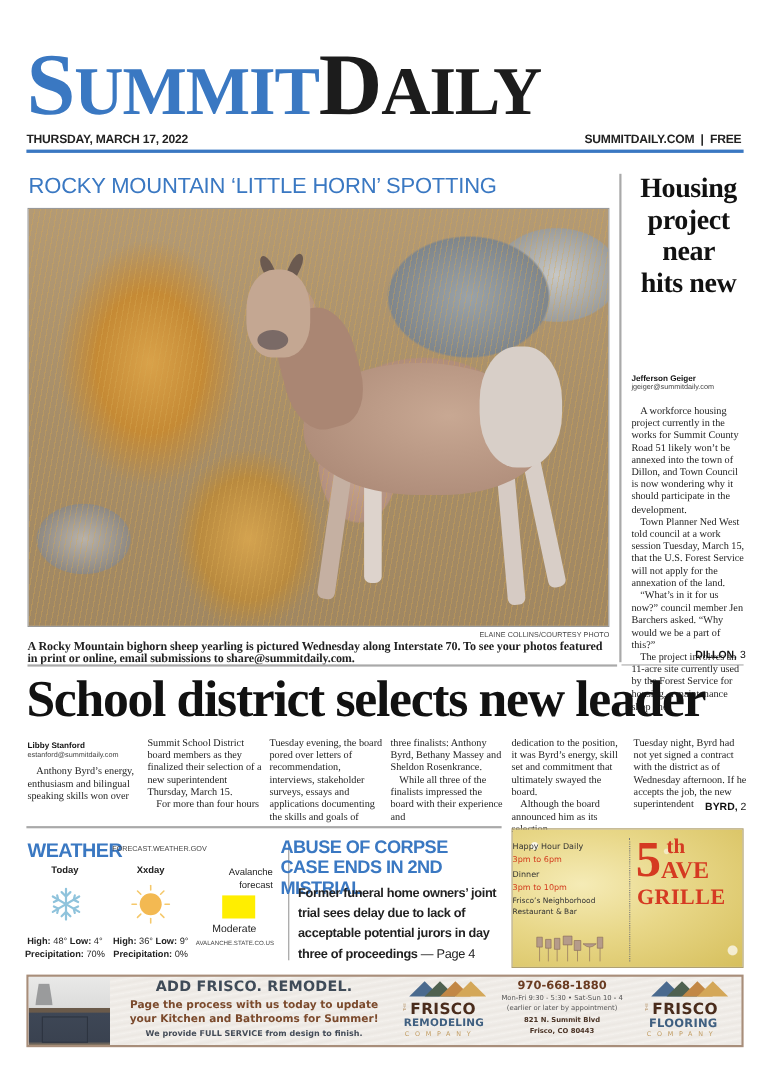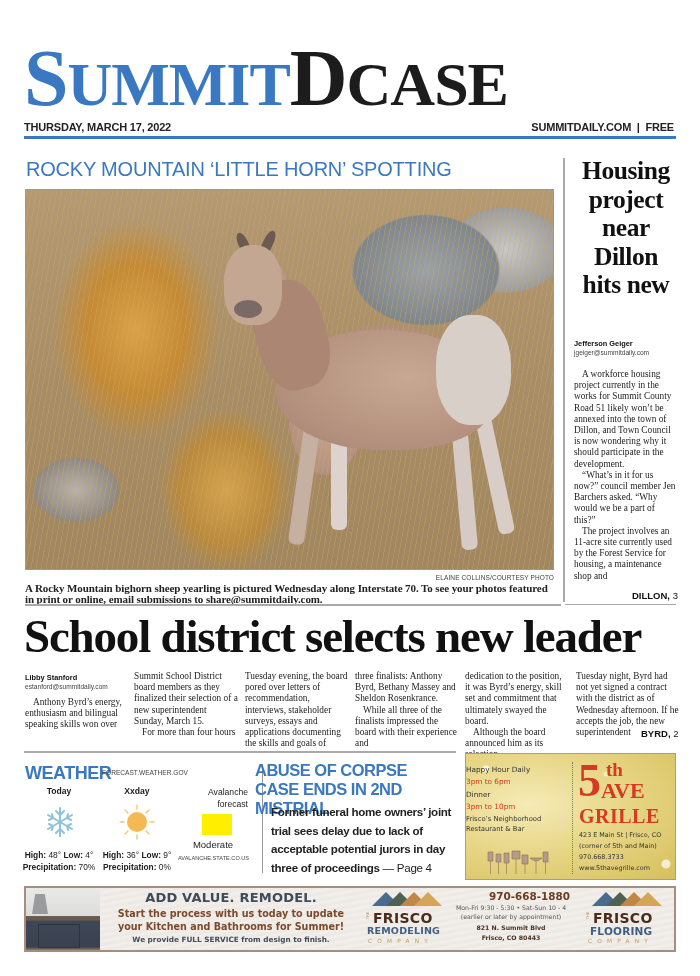--- a/index.html
+++ b/index.html
@@ -108,30 +108,30 @@
   .ad-frisco .h1 { position: absolute; left: 78px; top: 2px; width: 254px; text-align: center; font-family: "DejaVu Sans", sans-serif; font-weight: 700; font-size: 13px; color: #3f4b58; letter-spacing: 0.2px; }
   .ad-frisco .h2 { position: absolute; left: 78px; top: 19px; width: 254px; text-align: center; font-family: "DejaVu Sans", sans-serif; font-weight: 700; font-size: 9.6px; line-height: 13px; color: #7b4a2c; }
   .ad-frisco .h3 { position: absolute; left: 78px; top: 47px; width: 254px; text-align: center; font-family: "DejaVu Sans", sans-serif; font-weight: 700; font-size: 7.3px; color: #444c58; }
   .ad-frisco .logo-block { position: absolute; top: 4px; width: 82px; height: 58px; }
   .ad-frisco .mtn { position: absolute; top: 0; width: 0; height: 0; border-left: 14px solid transparent; border-right: 14px solid transparent; }
   .ad-frisco .fr-name { position: absolute; left: 7px; top: 18px; font-family: "DejaVu Sans", sans-serif; font-weight: 700; font-size: 14px; color: #4a2c1c; letter-spacing: 0.3px; }
   .ad-frisco .fr-sub { position: absolute; left: 1px; top: 33px; font-family: "DejaVu Sans", sans-serif; font-weight: 700; font-size: 9.5px; color: #3f5f80; letter-spacing: 0.2px; }
   .ad-frisco .fr-co { position: absolute; left: 2px; top: 46px; font-family: "DejaVu Sans", sans-serif; font-size: 5.8px; color: #c29d63; letter-spacing: 5.2px; }
   .ad-frisco .fr-the { position: absolute; left: 0px; top: 20px; font-family: "DejaVu Sans", sans-serif; font-size: 3.6px; color: #b08a5a; writing-mode: vertical-rl; transform: rotate(180deg); }
   .ad-frisco .contact { position: absolute; left: 426px; top: 2px; width: 118px; text-align: center; font-family: "DejaVu Sans", sans-serif; color: #4a3325; }
-  .ad-frisco .contact .phone { font-weight: 700; font-size: 10.4px; line-height: 13px; color: #6a3c22; text-align: right; }
+  .ad-frisco .contact .phone { font-weight: 700; font-size: 10.4px; line-height: 13px; color: #6a3c22; }
   .ad-frisco .contact .hrs { font-size: 6.2px; line-height: 9px; color: #555; }
   .ad-frisco .contact .adr { font-weight: 700; font-size: 6.2px; line-height: 9.5px; color: #4a3325; margin-top: 2px; }
 </style>
 </head>
 <body>
 
 <div class="masthead">
   <div class="logo">
-    <span class="blue"><span>S</span><span class="small">UMMIT</span></span><span class="black"><span>D</span><span class="small">CASE</span></span>
+    <span class="blue"><span>S</span><span class="small">UMMIT</span></span><span class="black"><span>D</span><span class="small">AILY</span></span>
   </div>
 </div>
 <div class="dateline">THURSDAY, MARCH 17, 2022</div>
 <div class="siteline" style="white-space:pre;">SUMMITDAILY.COM  |  FREE</div>
 <div class="blue-rule"></div>
 
 <div class="kicker">ROCKY MOUNTAIN ‘LITTLE HORN’ SPOTTING</div>
 <div class="photo" title="Bighorn sheep yearling standing among dry grass and rocks">
   <div class="grass"></div>
   <div class="leg l1"></div>
@@ -148,41 +148,41 @@
 </div>
 <div class="credit">ELAINE COLLINS/COURTESY PHOTO</div>
 <div class="caption">A Rocky Mountain bighorn sheep yearling is pictured Wednesday along Interstate 70. To see your photos featured in print or online, email submissions to share@summitdaily.com.</div>
 <div class="rule-gray" style="left:25px; top:604px; width:536px;"></div>
 
 <div class="vrule"></div>
 <div class="side-head">
   <div>Housing</div>
   <div>project</div>
   <div>near</div>
-  <div>Dillon</div>
   <div>hits new</div>
 </div>
 <div class="byline-name" style="left:574px; top:339px;">Jefferson Geiger</div>
 <div class="byline-email" style="left:574px; top:349px;">jgeiger@summitdaily.com</div>
 <div class="body-col" style="left:574px; top:369px; width:104px;">
   <p>A workforce housing project currently in the works for Summit County Road 51 likely won’t be annexed into the town of Dillon, and Town Council is now wondering why it should participate in the development.</p>
+  <p>Town Planner Ned West told council at a work session Tuesday, March 15, that the U.S. Forest Service will not apply for the annexation of the land.</p>
   <p>“What’s in it for us now?” council member Jen Barchers asked. “Why would we be a part of this?”</p>
   <p>The project involves an 11-acre site currently used by the Forest Service for housing, a maintenance shop and</p>
 </div>
 <div class="jump" style="left:632px; top:590px;"><span>DILLON,</span> <span class="pg">3</span></div>
 <div class="rule-gray" style="left:565px; top:604px; width:111px; height:1px;"></div>
 
 <div class="main-head">School district selects new leader</div>
 <div class="byline-name" style="left:25px; top:673px;">Libby Stanford</div>
 <div class="byline-email" style="left:25px; top:683px;">estanford@summitdaily.com</div>
 <div class="body-col" style="left:25px; top:697px; width:104px;">
     <p>Anthony Byrd’s energy, enthusiasm and bilingual speaking skills won over</p>
   </div>
 <div class="body-col" style="left:134px; top:671px; width:104px;">
-    <p style="text-indent:0">Summit School District board members as they finalized their selection of a new superintendent Sunday, March 15.</p>
+    <p style="text-indent:0">Summit School District board members as they finalized their selection of a new superintendent Thursday, March 15.</p>
     <p>For more than four hours</p>
   </div>
 <div class="body-col" style="left:245px; top:671px; width:104px;">
     <p style="text-indent:0">Tuesday evening, the board pored over letters of recommendation, interviews, stakeholder surveys, essays and applications documenting the skills and goals of</p>
   </div>
 <div class="body-col" style="left:355px; top:671px; width:104px;">
     <p style="text-indent:0">three finalists: Anthony Byrd, Bethany Massey and Sheldon Rosenkrance.</p>
     <p>While all three of the finalists impressed the board with their experience and</p>
   </div>
 <div class="body-col" style="left:465px; top:671px; width:104px;">
@@ -264,33 +264,27 @@
         <line x1="50" y1="11" x2="50" y2="24"></line>
       <path d="M57 2 h5 v10 h-5z"></path>
         <line x1="59.5" y1="12" x2="59.5" y2="24"></line>
     </g>
   </svg>
   <div class="dots"></div>
   <div class="brand-5">5</div>
   <div class="brand-th">th</div>
   <div class="brand-ave">AVE</div>
   <div class="brand-grille">GRILLE</div>
-  <div class="addr">
-    <div>423 E Main St | Frisco, CO</div>
-    <div>(corner of 5th and Main)</div>
-    <div>970.668.3733</div>
-    <div>www.5thavegrille.com</div>
-  </div>
 </div>
 
 <div class="ad-frisco">
   <div class="kitchen"></div>
-  <div class="h1">ADD VALUE. REMODEL.</div>
+  <div class="h1">ADD FRISCO. REMODEL.</div>
   <div class="h2">
-    <div>Start the process with us today to update</div>
+    <div>Page the process with us today to update</div>
     <div>your Kitchen and Bathrooms for Summer!</div>
   </div>
   <div class="h3">We provide FULL SERVICE from design to finish.</div>
 
   <div class="logo-block" style="left:340px;">
     <div class="mtn" style="left:6px; border-bottom:14px solid #4a6a8e;"></div>
     <div class="mtn" style="left:20px; border-bottom:14px solid #4f6150;"></div>
     <div class="mtn" style="left:34px; border-bottom:14px solid #c28745;"></div>
     <div class="mtn" style="left:48px; border-bottom:14px solid #d4a758;"></div>
     <div class="fr-the">THE</div>

